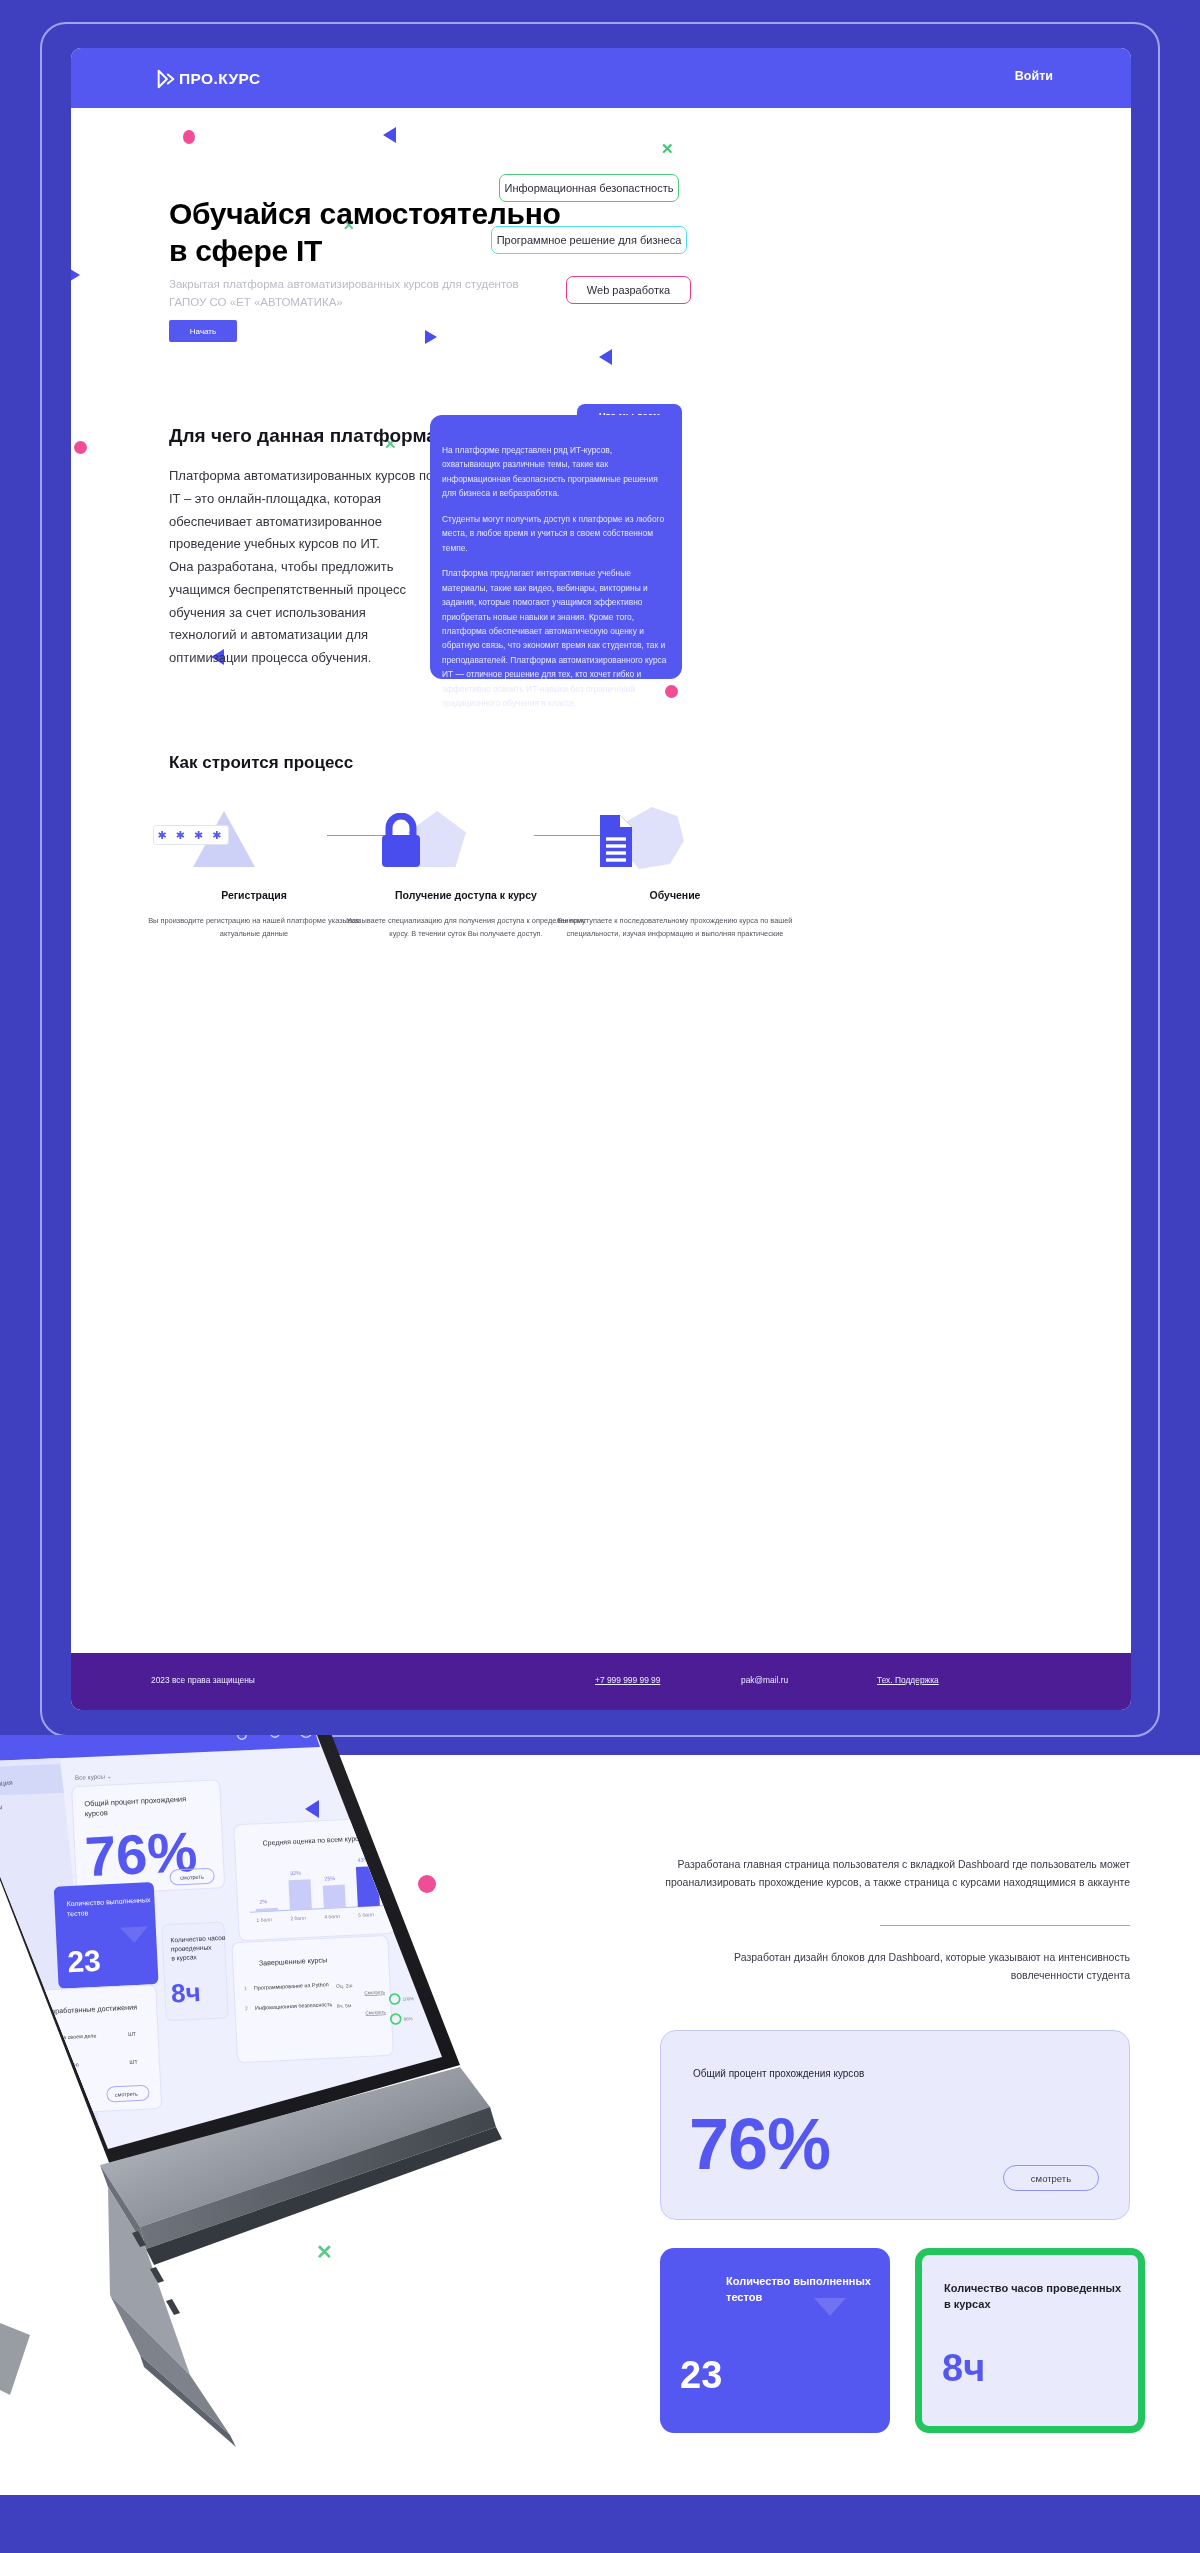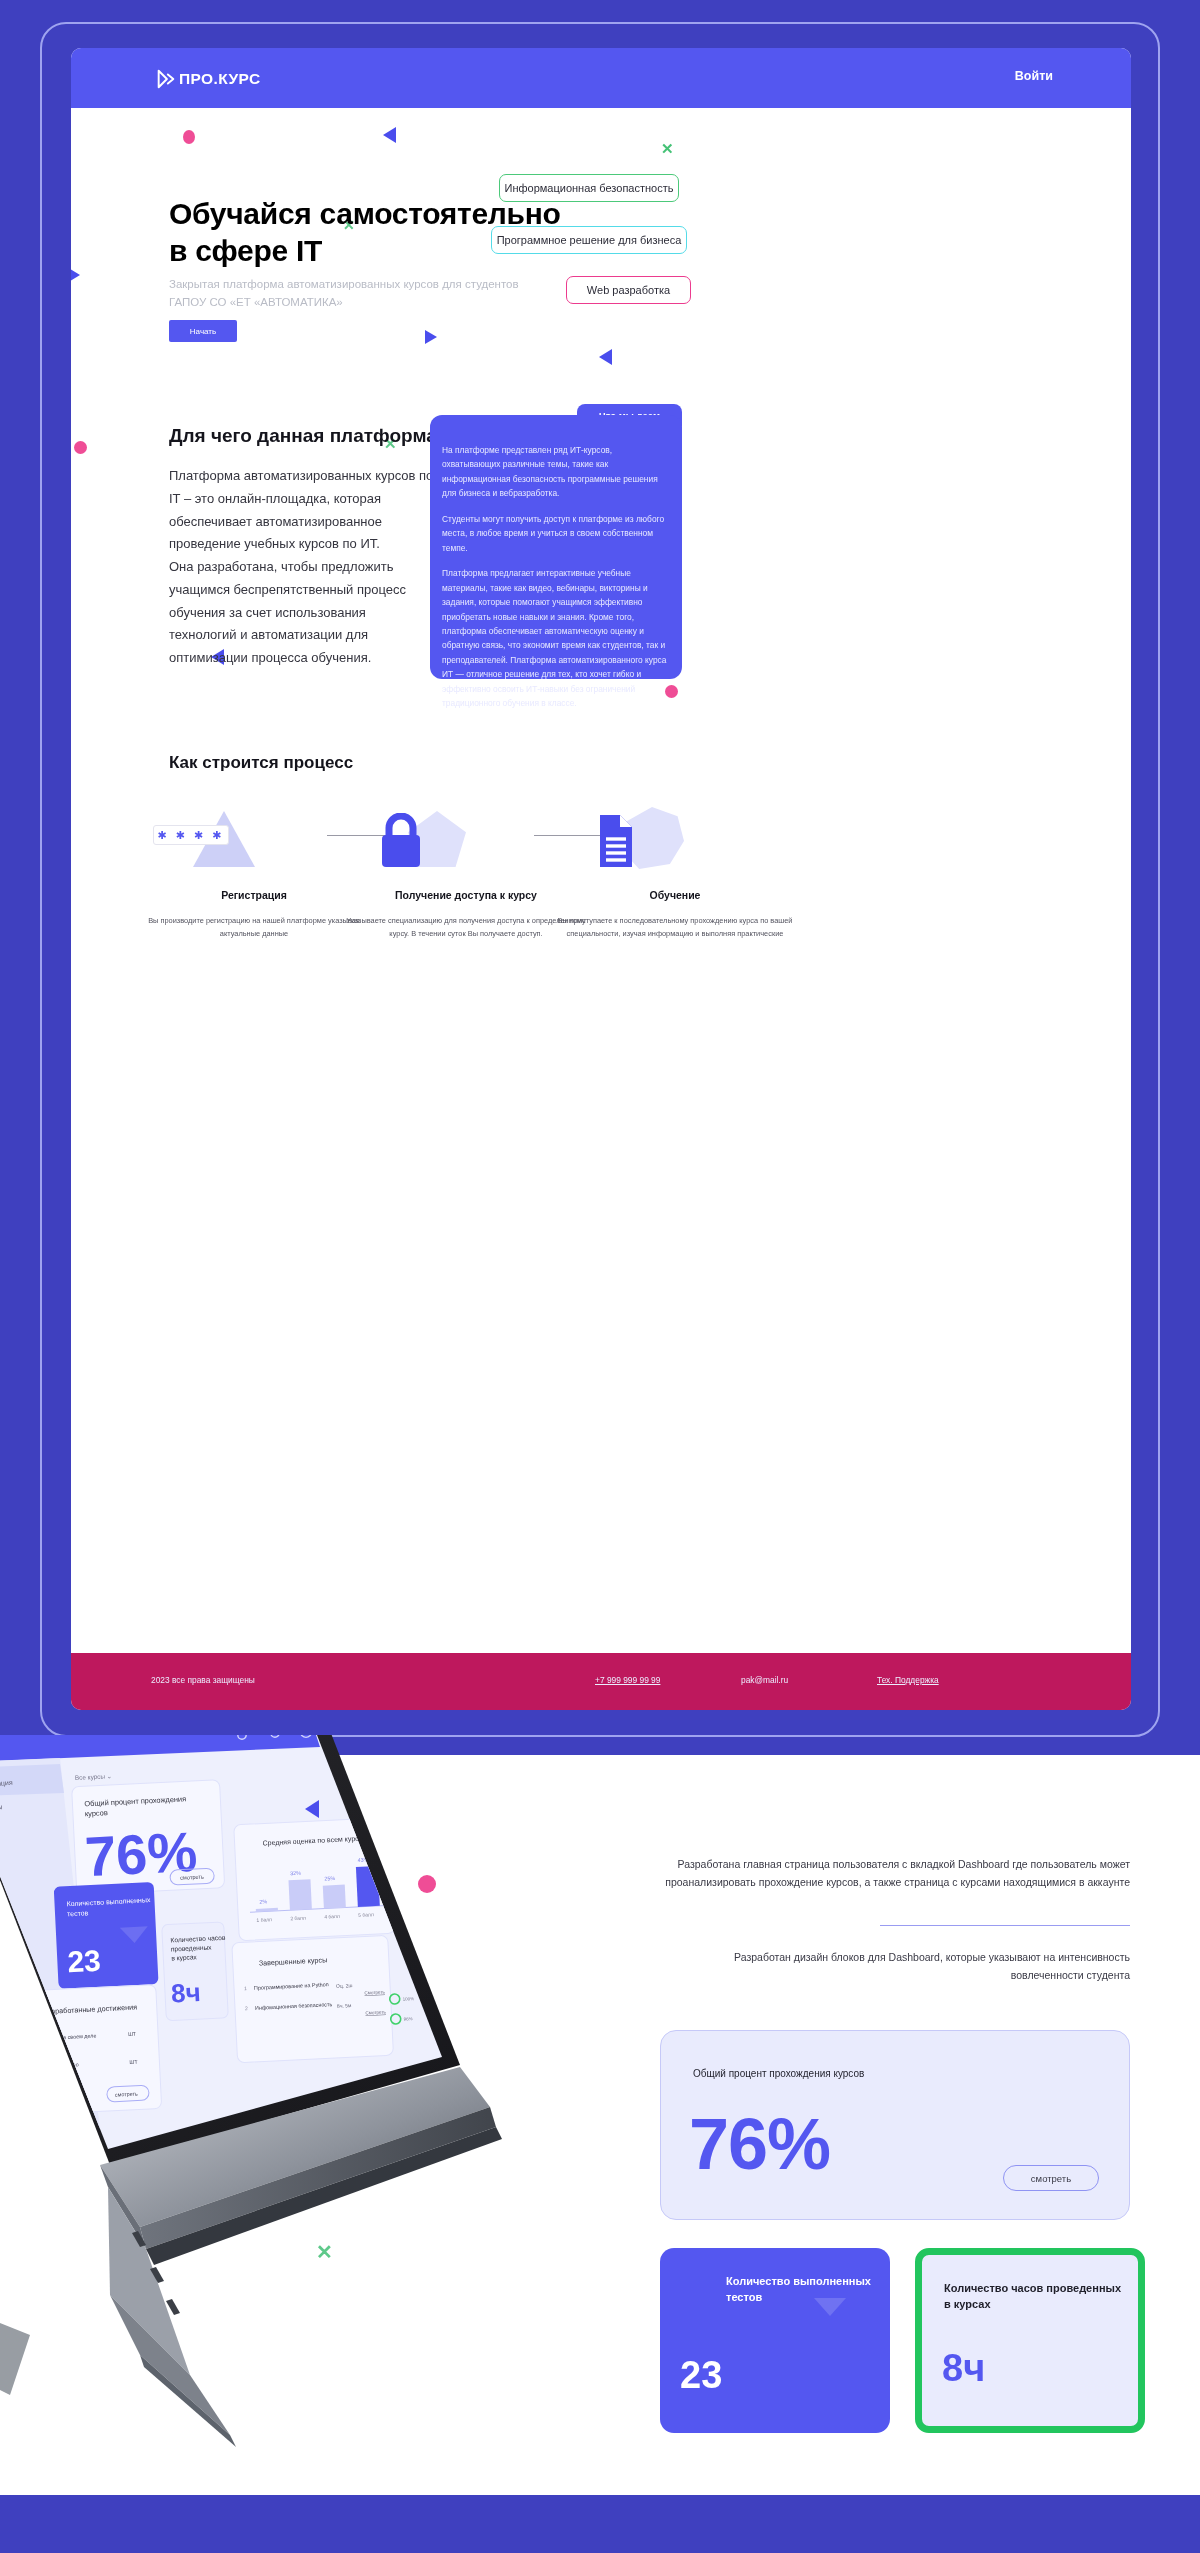--- a/index.html
+++ b/index.html
@@ -129,21 +129,21 @@
   .shape-hept {
     position:absolute; left:70px; top:8px; width:64px; height:62px;
     background:#dfe1fb; z-index:1;
     clip-path:polygon(50% 0%, 90% 15%, 100% 55%, 78% 92%, 30% 100%, 3% 70%, 7% 25%);
   }
   .doc { position:absolute; left:38px; top:14px; z-index:2; }
 
   
   .site-footer {
     position:absolute; left:0; top:1605px; width:1060px; height:57px;
-    background:#be185d;
+    background:#4c1d95;
   }
   .foot-copy { position:absolute; left:80px; top:22px; color:#ecedff; font-size:8.4px; }
   .foot-link {
     position:absolute; top:22px; color:#eceeff; font-size:8.4px;
     text-decoration:underline; cursor:pointer;
   }
   .foot-phone { left:524px; }
   .foot-mail  { left:670px; text-decoration:none; }
   .foot-supp  { left:806px; }
 

